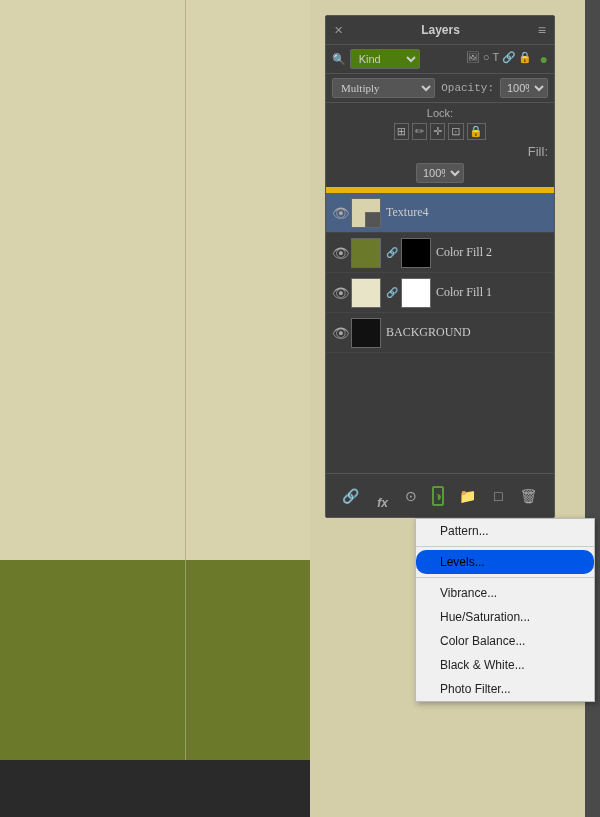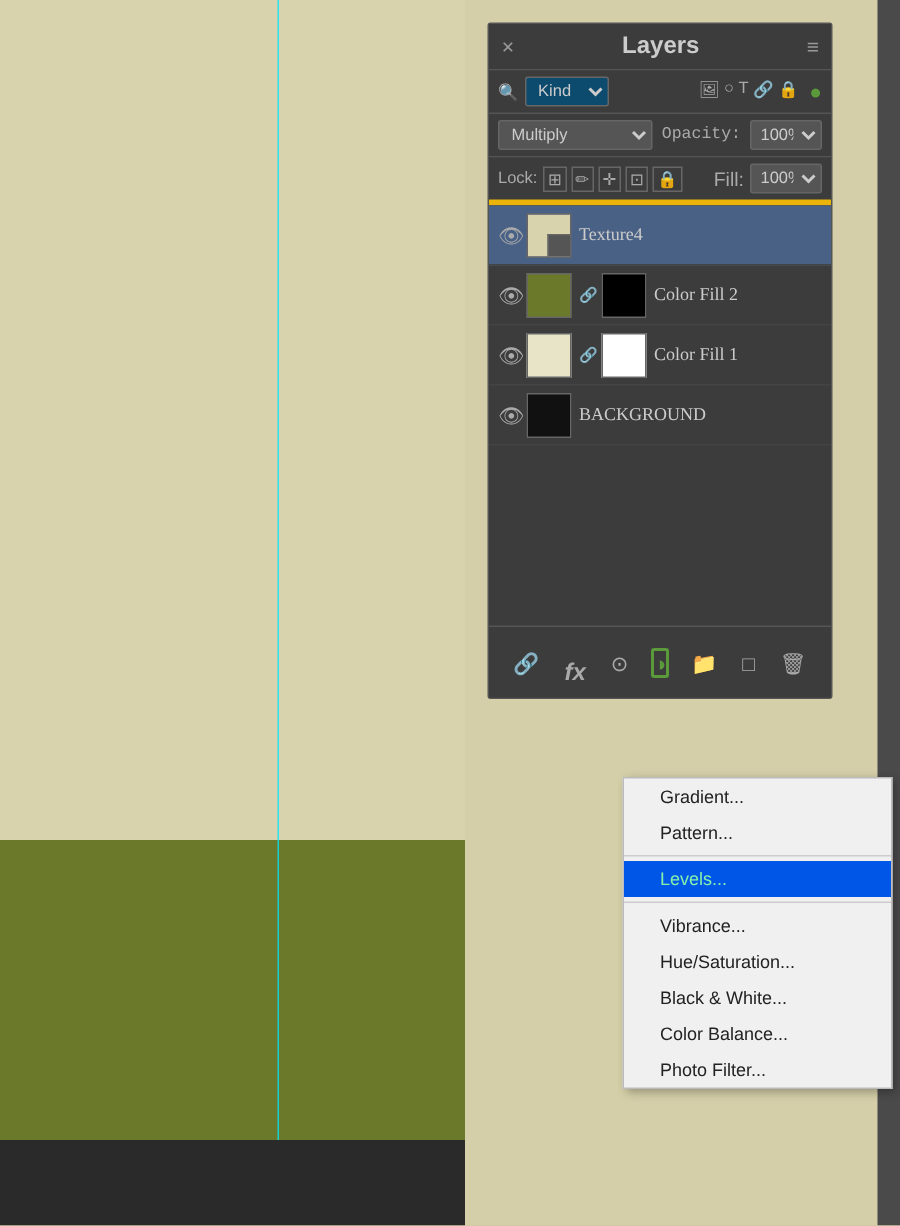--- a/index.html
+++ b/index.html
@@ -75,21 +75,21 @@
       display: flex;
       align-items: center;
       justify-content: space-between;
       background: #3c3c3c;
       padding: 6px 8px;
       border-bottom: 1px solid #555;
     }
 
     .panel-title {
       color: #ccc;
-      font-size: 16px;
+      font-size: 12px;
       font-weight: bold;
     }
 
     .panel-close {
       color: #999;
       font-size: 11px;
       cursor: pointer;
     }
 
     .panel-menu-icon {
@@ -101,27 +101,27 @@
     .filter-row {
       display: flex;
       align-items: center;
       padding: 4px 6px;
       gap: 4px;
       background: #3c3c3c;
       border-bottom: 1px solid #555;
     }
 
     .filter-select {
-      background: #0c4a6e;
+      background: #4d7c0f;
       color: #ccc;
       border: 1px solid #666;
       border-radius: 2px;
       padding: 2px 4px;
       font-size: 11px;
-      width: 56px;
+      width: 70px;
     }
 
     .filter-icons {
       display: flex;
       gap: 3px;
       margin-left: auto;
     }
 
     .filter-icon {
       color: #aaa;
@@ -139,20 +139,21 @@
     }
 
     .blend-select {
       background: #555;
       color: #ccc;
       border: 1px solid #666;
       border-radius: 2px;
       padding: 2px 4px;
       font-size: 11px;
       width: 104px;
+      font-family: Liberation Serif, serif;
     }
 
     .opacity-label {
       color: #aaa;
       font-size: 11px;
       font-family: Liberation Mono, monospace;
     }
 
     .opacity-select {
       background: #555;
@@ -164,21 +165,22 @@
       width: 48px;
     }
 
     
     .lock-row {
       display: flex;
       align-items: center;
       padding: 4px 6px;
       gap: 4px;
       background: #3c3c3c;
-      border-bottom: 4px solid #eab308;
+      border-bottom: 6px solid #eab308;
+      flex-direction: column;
     }
 
     .lock-label {
       color: #aaa;
       font-size: 11px;
     }
 
     .lock-icons {
       display: flex;
       gap: 3px;
@@ -334,21 +336,22 @@
       padding: 5px 14px 5px 24px;
       cursor: pointer;
       color: #222;
       font-size: 12px;
       position: relative;
       white-space: nowrap;
     }
 
     .menu-item.highlighted {
       background: #0057e7;
-      color: #86efac;
+      color: #000000;
+      border-radius: 10px;
     }
 
     .menu-separator {
       height: 1px;
       background: #ccc;
       margin: 3px 0;
     }
 
     
     .right-scrollbar {
@@ -450,35 +453,34 @@
       <div class="layer-thumb" style="background:#111;"></div>
       <span class="layer-name">BACKGROUND</span>
     </div>
 
   </div>
 
   <div class="layers-empty"></div>
 
   <div class="layers-toolbar">
     <span class="toolbar-btn">🔗</span>
-    <span class="toolbar-btn" style="font-style:italic;font-weight:bold;font-size:16px;margin-top:15px;">fx</span>
+    <span class="toolbar-btn" style="font-style:italic;font-weight:bold;font-size:12px;margin-top:15px;">fx</span>
     <span class="toolbar-btn">⊙</span>
     <span class="toolbar-btn active">◑</span>
     <span class="toolbar-btn">📁</span>
     <span class="toolbar-btn">□</span>
     <span class="toolbar-btn">🗑</span>
   </div>
 
 </div>
 
 <div class="dropdown-menu">
-  <div class="menu-item">Gradient...</div>
   <div class="menu-item">Pattern...</div>
   <div class="menu-separator"></div>
   <div class="menu-item highlighted">Levels...</div>
   <div class="menu-separator"></div>
   <div class="menu-item">Vibrance...</div>
   <div class="menu-item">Hue/Saturation...</div>
+  <div class="menu-item">Color Balance...</div>
   <div class="menu-item">Black &amp; White...</div>
-  <div class="menu-item">Color Balance...</div>
   <div class="menu-item">Photo Filter...</div>
 
 </div>
 
 </body></html>

